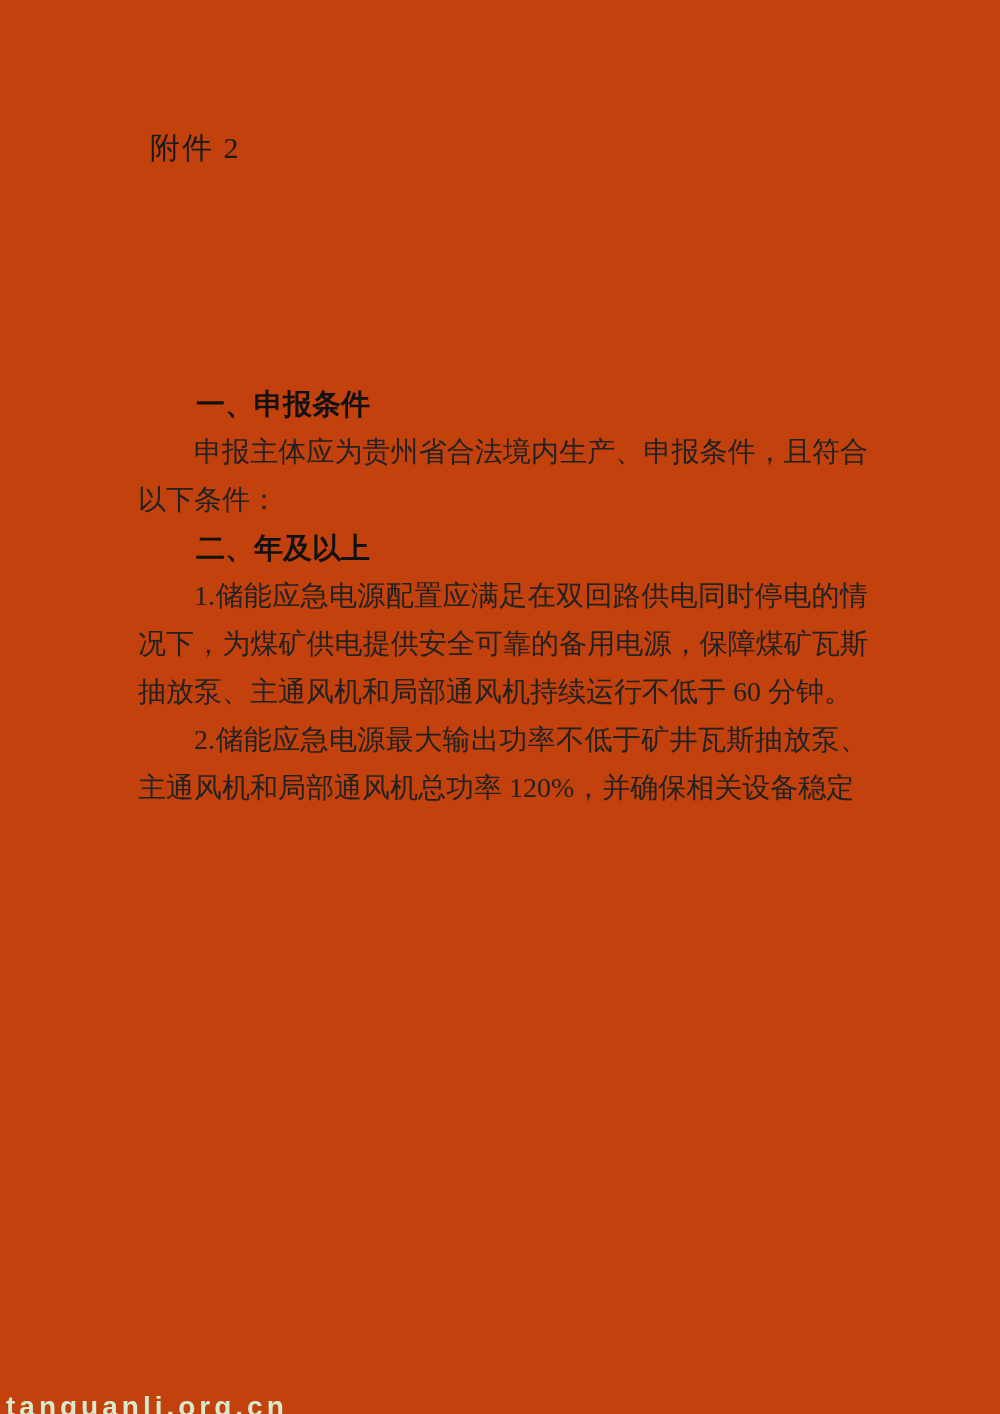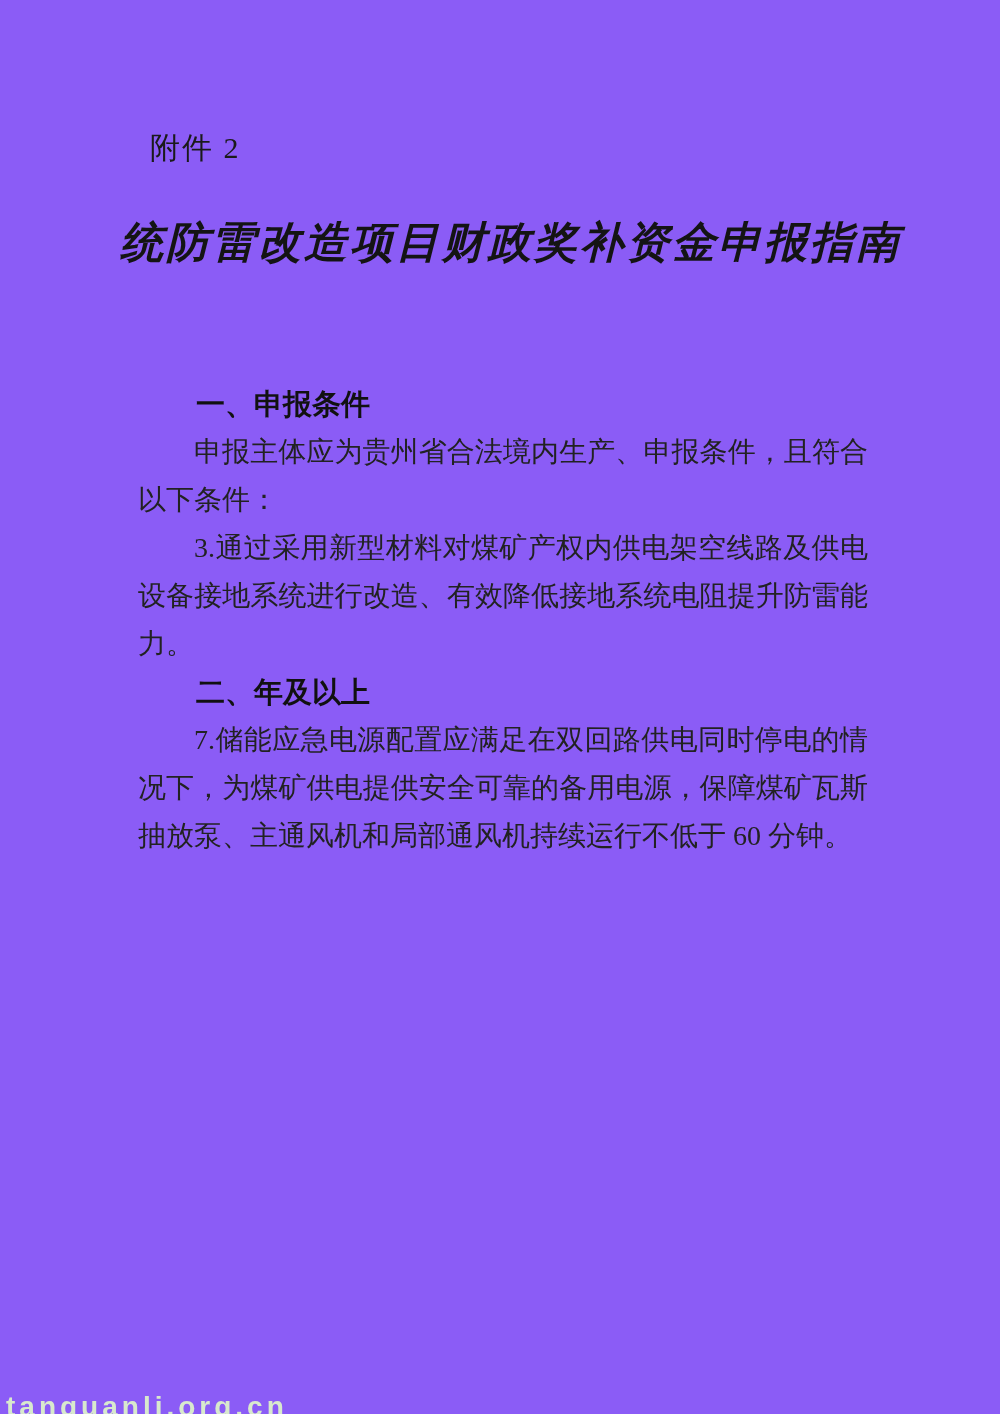--- a/index.html
+++ b/index.html
@@ -5,21 +5,21 @@
   html, body {
     margin: 0;
     padding: 0;
     background: #888;
   }
   .page {
     position: relative;
     width: 1000px;
     height: 1414px;
     margin: 0 auto;
-    background: #8b5cf6;
+    background: #c2410c;
     overflow: hidden;
     color: #1f1f1f;
     font-family: "Liberation Serif", "DejaVu Serif", serif;
   }
   .attachment-label {
     position: absolute;
     left: 150px;
     top: 128px;
     font-size: 30px;
     letter-spacing: 2px;
@@ -80,26 +80,25 @@
   }
 </style>
 </head>
 <body>
 
 <div class="page">
 
   <div class="attachment-label">附件 2</div>
 
   <h1 class="doc-title">
-    <span class="title-line">统防雷改造项目财政奖补资金申报指南</span>
   </h1>
 
   <div class="content">
     <h2 class="section-heading">一、申报条件</h2>
     <p>申报主体应为贵州省合法境内生产、申报条件，且符合以下条件：</p>
-    <p>3.通过采用新型材料对煤矿产权内供电架空线路及供电设备接地系统进行改造、有效降低接地系统电阻提升防雷能力。</p>
     <h2 class="section-heading">二、年及以上</h2>
-    <p>7.储能应急电源配置应满足在双回路供电同时停电的情况下，为煤矿供电提供安全可靠的备用电源，保障煤矿瓦斯抽放泵、主通风机和局部通风机持续运行不低于 60 分钟。</p>
+    <p>1.储能应急电源配置应满足在双回路供电同时停电的情况下，为煤矿供电提供安全可靠的备用电源，保障煤矿瓦斯抽放泵、主通风机和局部通风机持续运行不低于 60 分钟。</p>
+    <p>2.储能应急电源最大输出功率不低于矿井瓦斯抽放泵、主通风机和局部通风机总功率 120%，并确保相关设备稳定</p>
   </div>
 
   <div class="watermark">tanguanli.org.cn</div>
 
 </div>
 
 </body></html>

